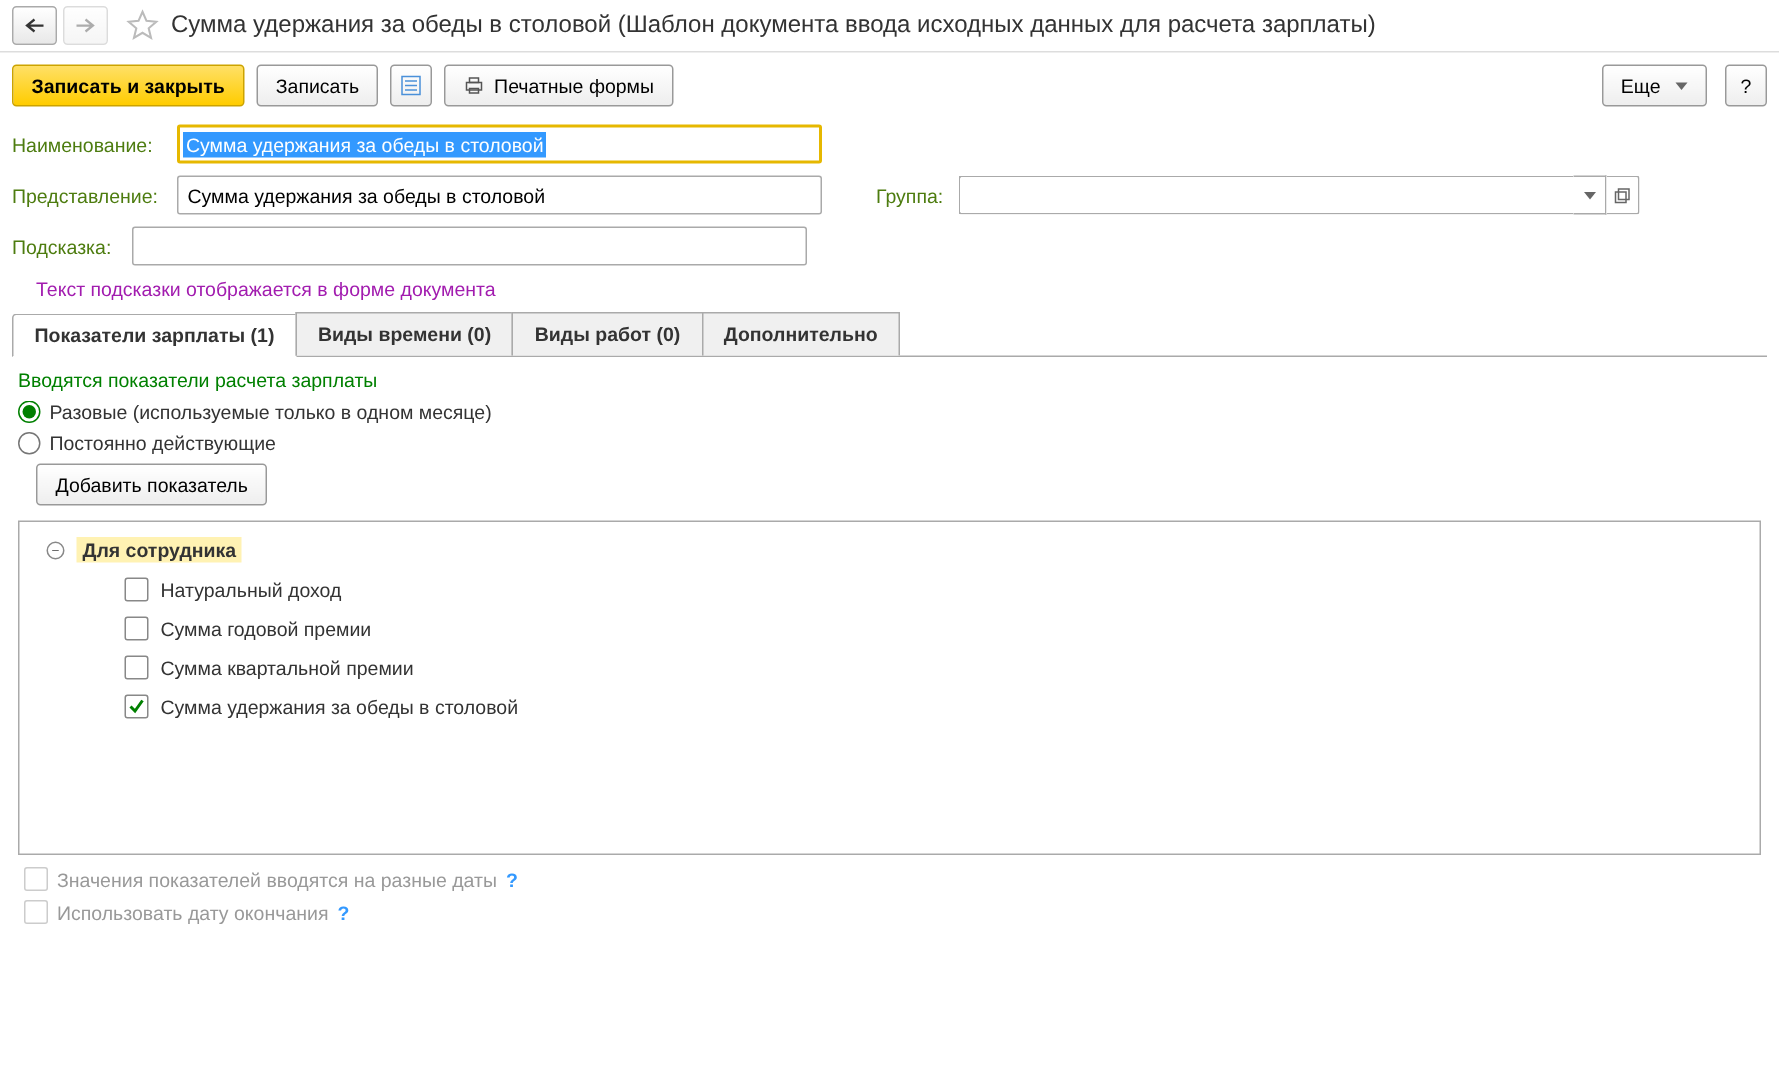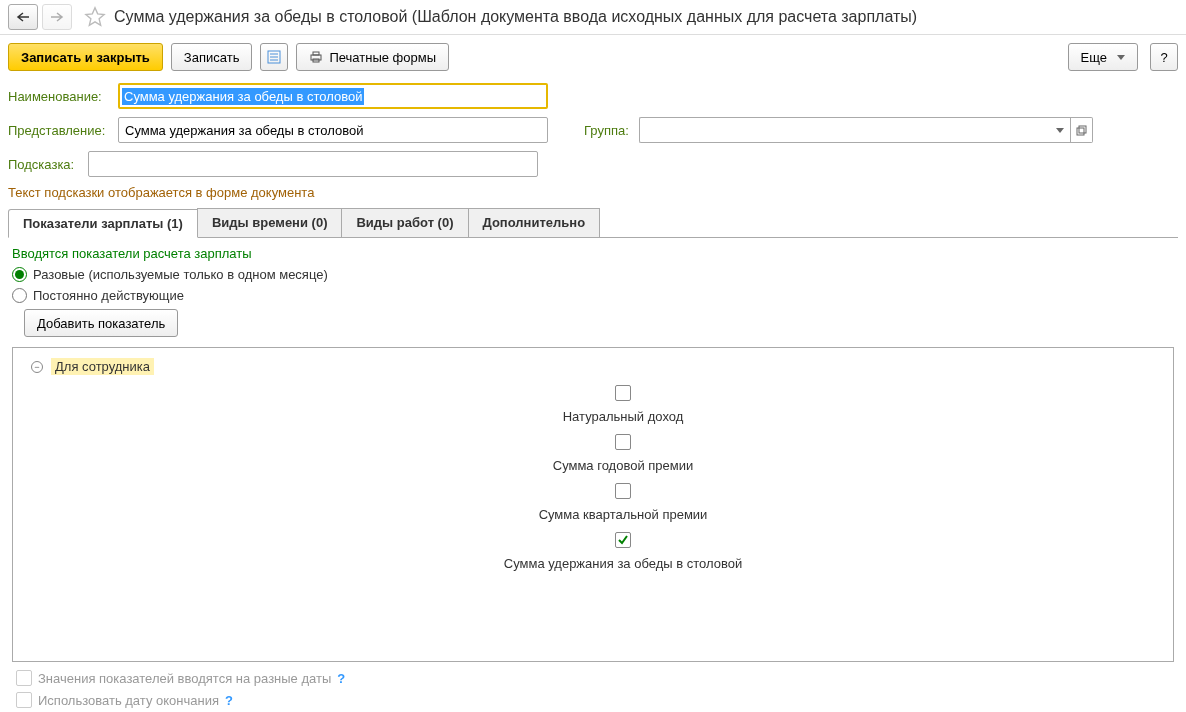--- a/index.html
+++ b/index.html
@@ -26,41 +26,41 @@
 .form-row { display: flex; align-items: center; margin-bottom: 8px; }
 .form-label { width: 110px; color: #4d7c0f; }
 .input { height: 26px; padding: 0 6px; border: 1px solid #aaa; border-radius: 2px; font-size: 13px; }
 .input-name { width: 430px; border: 2px solid #e6b800; background: #fff; }
 .input-name-inner { background: #3399ff; color: #fff; padding: 1px 2px; }
 .input-repr { width: 430px; }
 .input-hint { width: 450px; }
 .input-group { width: 410px; }
 .group-label { margin-left: 36px; width: 55px; }
 .group-btn { width: 22px; height: 26px; border: 1px solid #aaa; border-left: none; background: #fff; display: flex; align-items: center; justify-content: center; cursor: pointer; }
-.hint-text { color: #a16207; margin: 4px 0 8px; }
+.hint-text { color: #a21caf; margin: 4px 16px 8px; }
 
 
 .tabs { display: flex; border-bottom: 1px solid #aaa; margin: 0 0 8px; }
 .tab { padding: 6px 14px; border: 1px solid #aaa; border-bottom: none; background: #f0f0f0; cursor: pointer; margin-right: -1px; position: relative; font-weight: bold; }
 .tab.active { background: #fff; border-bottom: 1px solid #fff; top: 1px; font-weight: bold; }
 .tab:first-child { border-top-left-radius: 3px; }
 
 
 .tab-content { padding: 0 4px; }
 .section-title { color: #008000; margin-bottom: 6px; }
 .radio-row { display: flex; align-items: center; margin-bottom: 6px; gap: 6px; }
 .radio-row input[type=radio] { width: 15px; height: 15px; accent-color: #008000; }
 .btn-add { margin: 6px 12px 10px; }
 
 
 .tree-panel { border: 1px solid #aaa; padding: 10px 10px 80px; margin-bottom: 8px; }
 .tree-group { display: flex; align-items: center; margin-bottom: 10px; }
 .collapse-icon { width: 12px; height: 12px; border: 1px solid #888; border-radius: 50%; margin-right: 8px; display: flex; align-items: center; justify-content: center; font-size: 9px; color: #666; cursor: pointer; margin-left: 8px; }
-.tree-group-label { background: #fff2b3; padding: 1px 4px; }
-.tree-item { display: flex; align-items: center; margin: 0 0 10px 60px; gap: 8px; flex-direction: column; }
+.tree-group-label { background: #fff2b3; padding: 1px 4px; font-weight: bold; }
+.tree-item { display: flex; align-items: center; margin: 0 0 10px 60px; gap: 8px; }
 .checkbox { width: 16px; height: 16px; border: 1px solid #888; border-radius: 2px; display: flex; align-items: center; justify-content: center; cursor: pointer; }
 .checkbox.checked { color: #008000; font-weight: bold; }
 
 
 .bottom-row { display: flex; align-items: center; gap: 6px; color: #999; margin-bottom: 6px; padding-left: 4px; }
 .bottom-row .checkbox { border-color: #ccc; }
 .help-link { color: #3399ff; font-weight: bold; cursor: pointer; }
 
 svg { display: block; }
 </style>

